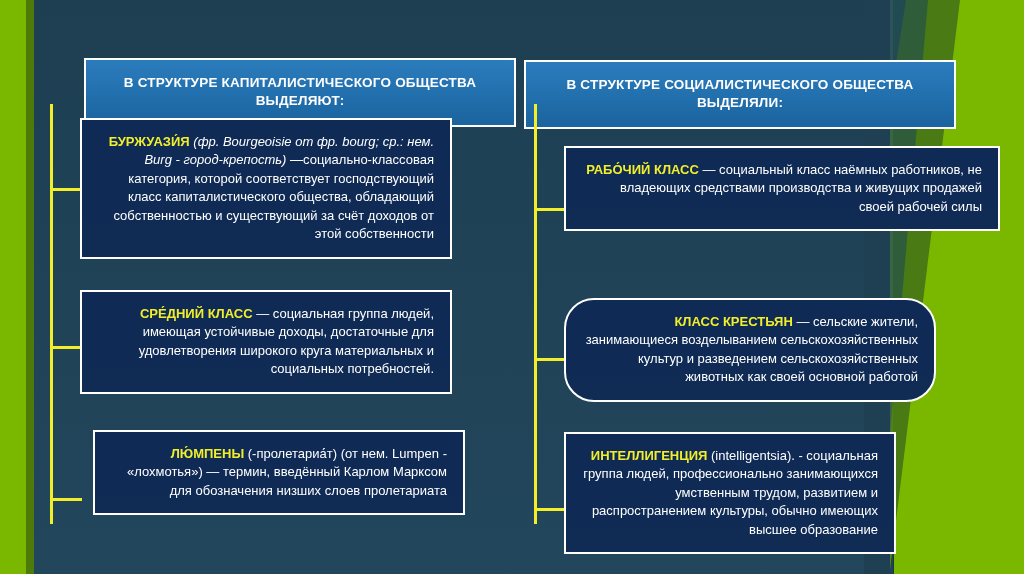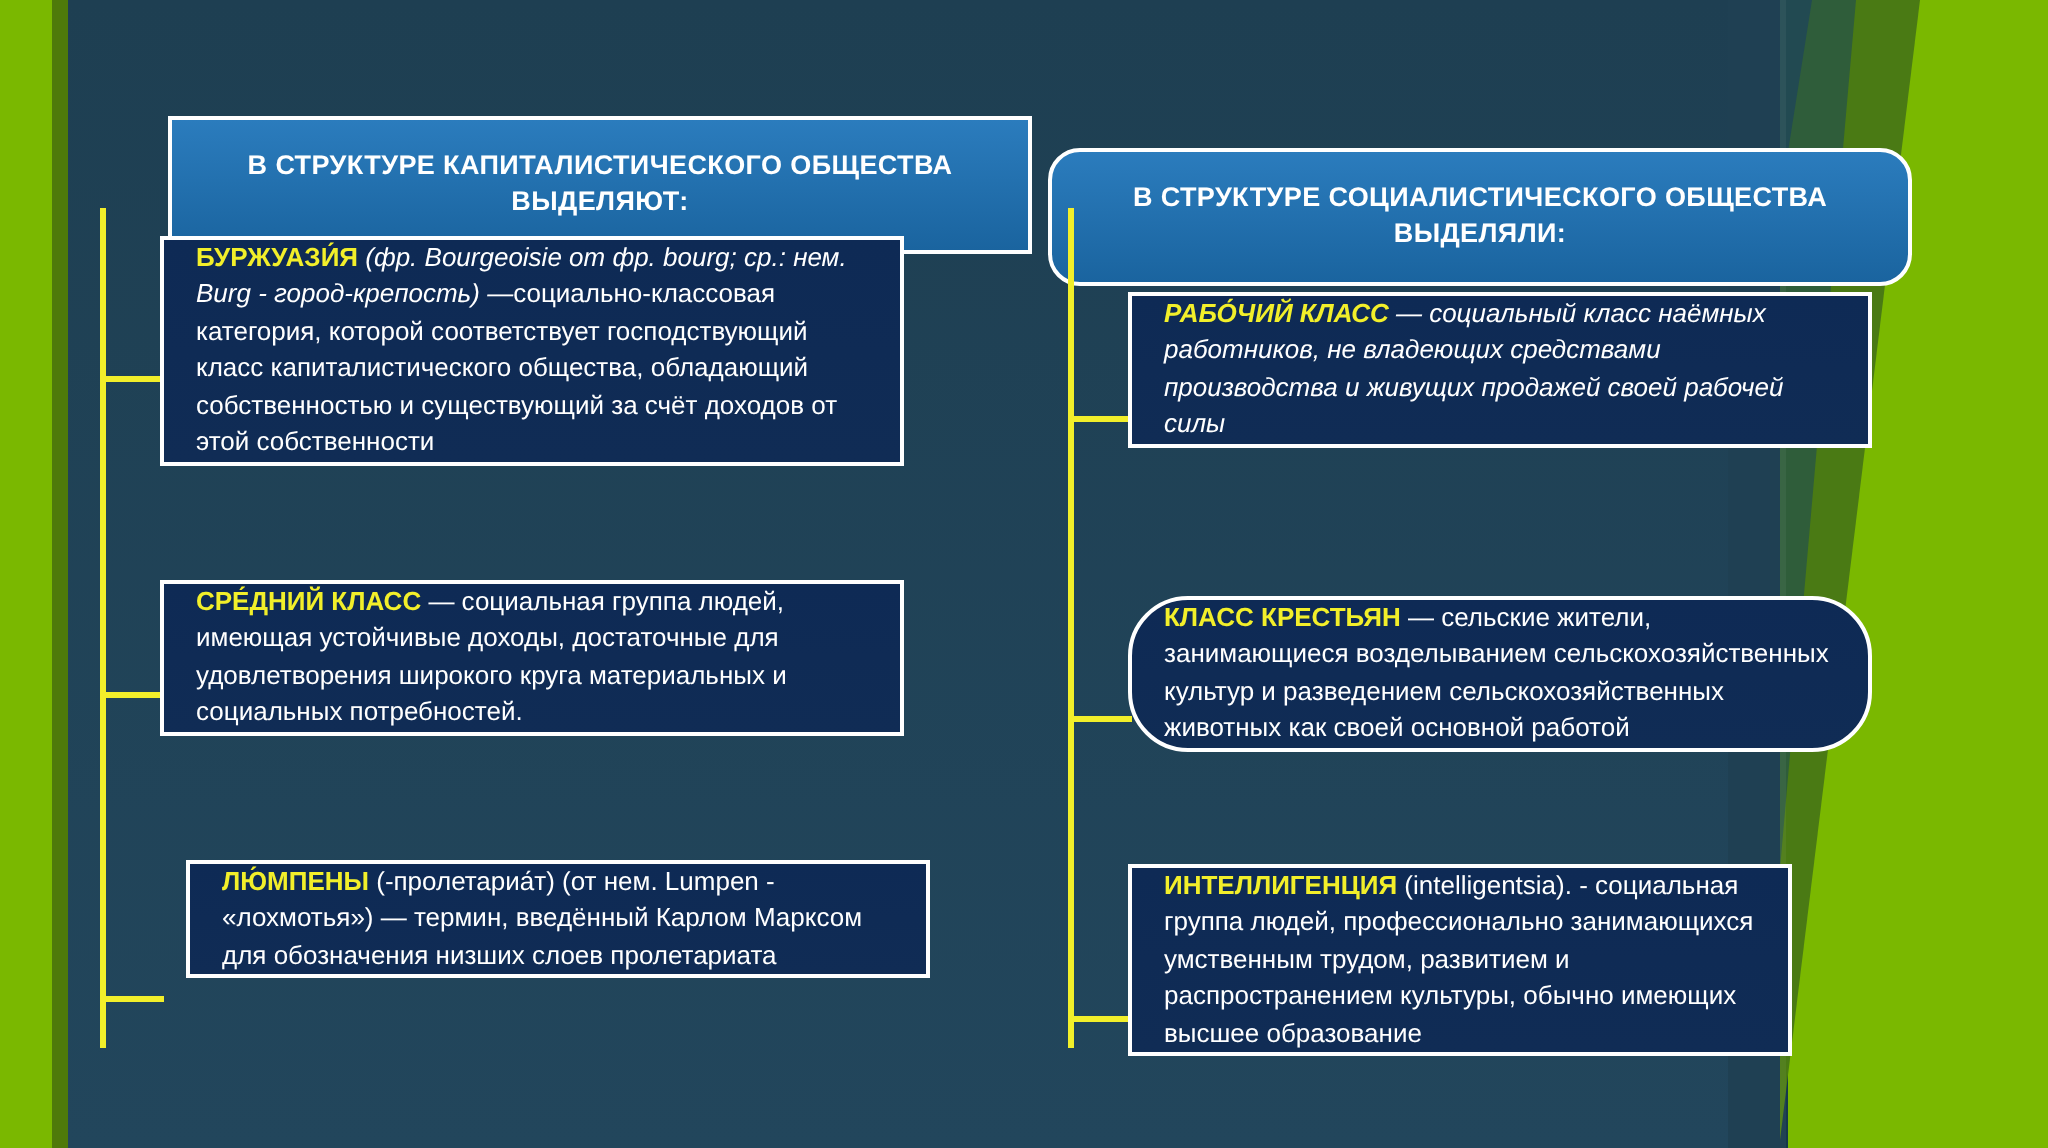--- a/index.html
+++ b/index.html
@@ -111,22 +111,22 @@
     letter-spacing: 0.2px;
   }
 
   .item-box {
     border: 2px solid #ffffff;
     background: #102a52;
     background-image: linear-gradient(180deg, #0e2a55 0%, #102c55 100%);
     color: #ffffff;
     font-size: 13px;
     line-height: 1.42;
-    text-align: left;
-    padding: 0 16px;
+    text-align: right;
+    padding: 13px 16px;
     box-sizing: border-box;
   }
   .item-box .term {
     color: #f2ef2a;
     font-weight: bold;
   }
   .item-box .emph {
     font-style: italic;
   }
 
@@ -169,28 +169,28 @@
     <div class="item-box" style="position:absolute; left:40px; top:232px; width:372px;">
       <span class="term">СРЕ́ДНИЙ КЛАСС</span><span class="emph"></span><span> — социальная группа людей, имеющая устойчивые доходы, достаточные для удовлетворения широкого круга материальных и социальных потребностей.</span>
     </div>
 
     <div class="item-box" style="position:absolute; left:40px; top:372px; width:372px;margin-left:13px;">
       <span class="term">ЛЮ́МПЕНЫ</span><span class="emph"></span><span> (-пролетариа́т) (от нем. Lumpen - «лохмотья») — термин, введённый Карлом Марксом для обозначения низших слоев пролетариата</span>
     </div>
   </div>
 
   <div class="col col-right">
-    <div class="header-box" style="position:absolute; left:0; top:16px; width:412px; height:46px; display:flex; align-items:center; justify-content:center;border-radius:16px;">В СТРУКТУРЕ СОЦИАЛИСТИЧЕСКОГО ОБЩЕСТВА ВЫДЕЛЯЛИ:</div>
+    <div class="header-box" style="position:absolute; left:0; top:2px; width:412px; height:46px; display:flex; align-items:center; justify-content:center;">В СТРУКТУРЕ СОЦИАЛИСТИЧЕСКОГО ОБЩЕСТВА ВЫДЕЛЯЛИ:</div>
 
     <div class="connector conn-v" style="left:10px; top:46px; height:420px;"></div>
     <div class="connector conn-h" style="left:10px; top:150px; width:32px;"></div>
     <div class="connector conn-h" style="left:10px; top:300px; width:32px;"></div>
     <div class="connector conn-h" style="left:10px; top:450px; width:32px;"></div>
 
-    <div class="item-box" style="position:absolute; left:40px; top:88px; width:372px;font-style:italic;">
+    <div class="item-box" style="position:absolute; left:40px; top:88px; width:436px;">
       <span class="term">РАБО́ЧИЙ КЛАСС</span><span class="emph"></span><span> — социальный класс наёмных работников, не владеющих средствами производства и живущих продажей своей рабочей силы</span>
     </div>
 
     <div class="item-box" style="position:absolute; left:40px; top:240px; width:372px;border-radius:30px;">
       <span class="term">КЛАСС КРЕСТЬЯН</span><span class="emph"></span><span> — сельские жители, занимающиеся возделыванием сельскохозяйственных культур и разведением сельскохозяйственных животных как своей основной работой</span>
     </div>
 
     <div class="item-box" style="position:absolute; left:40px; top:374px; width:332px;">
       <span class="term">ИНТЕЛЛИГЕНЦИЯ</span><span class="emph"></span><span> (intelligentsia). - социальная группа людей, профессионально занимающихся умственным трудом, развитием и распространением культуры, обычно имеющих высшее образование</span>
     </div>

